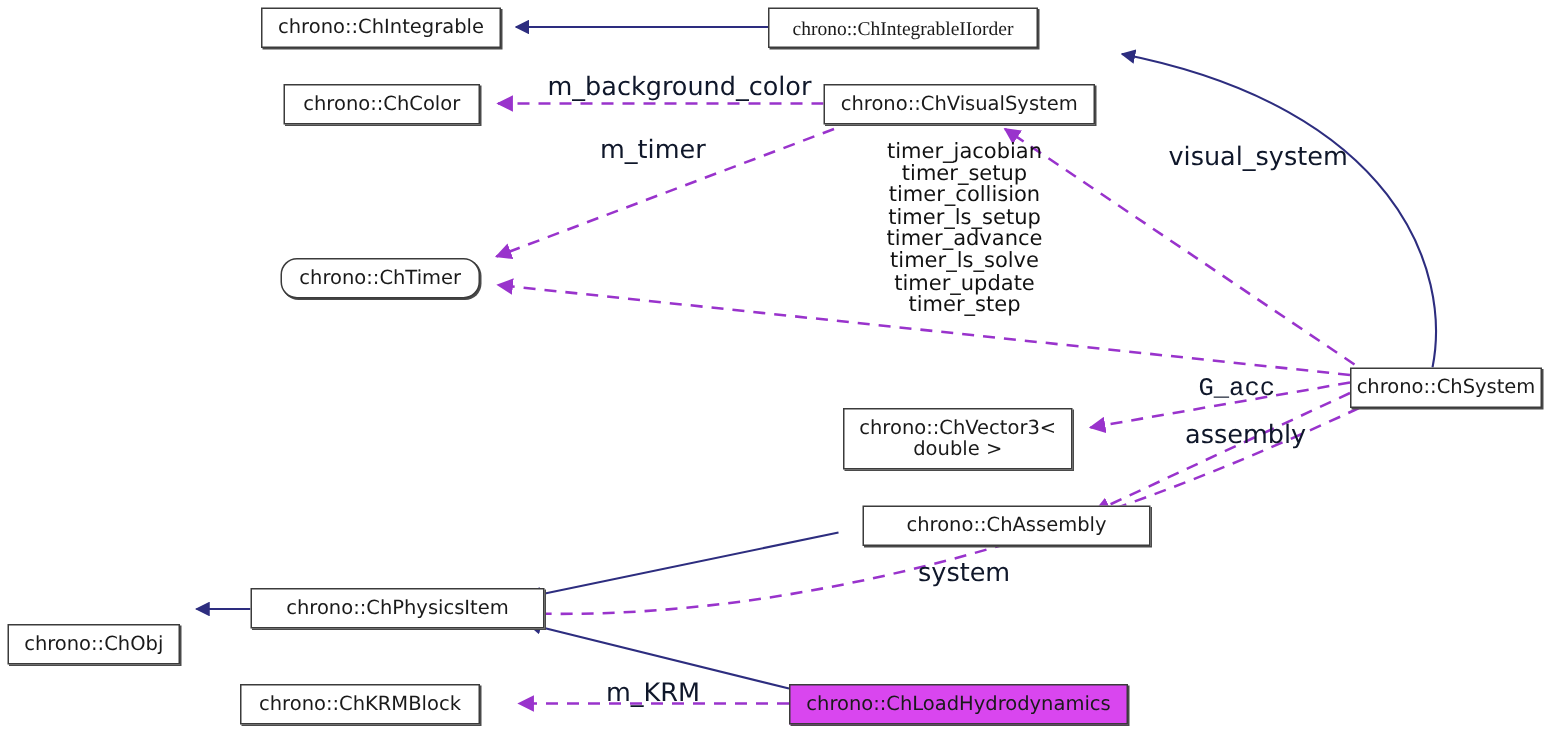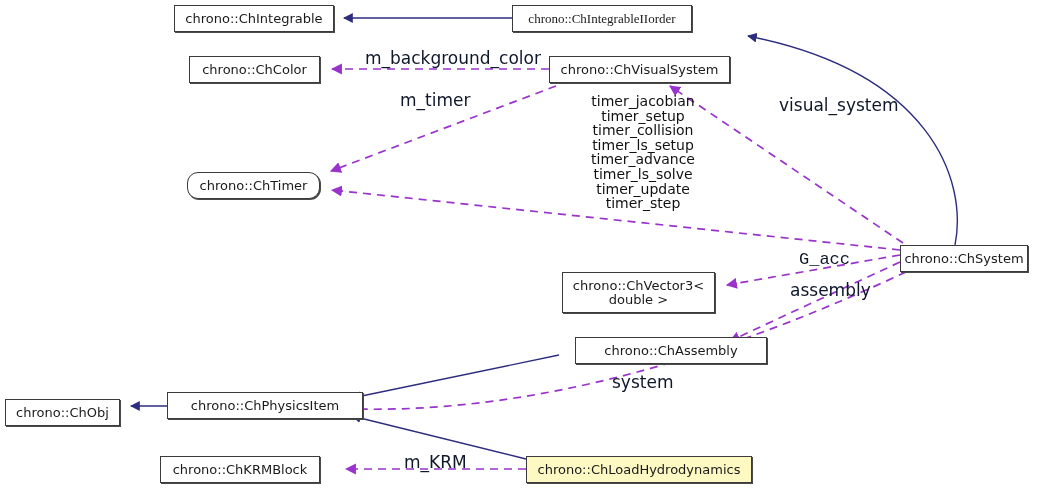--- a/index.html
+++ b/index.html
@@ -32,21 +32,21 @@
     font-size: 13px;
     line-height: 14px;
     display: flex;
     align-items: center;
     justify-content: center;
     text-align: center;
     white-space: pre;
     box-shadow: 1px 1px 0 0 #4a4a4a;
   }
   .node.highlight {
-    background: #fef9c3;
+    background: #d946ef;
   }
   .edge-label {
     position: absolute;
     font-size: 17px;
     line-height: 15px;
     color: #0f172a;
     white-space: pre;
     text-align: center;
     background: transparent;
   }
@@ -119,21 +119,21 @@
 
   <div class="node" style="left:187px; top:172px; width:133px; height:27px;border-radius:11px;">chrono::ChTimer</div>
 
   <div class="node" style="left:900px; top:245px; width:128px; height:27px;">chrono::ChSystem</div>
 
   <div class="node" style="left:562px; top:272px; width:153px; height:41px;">chrono::ChVector3&lt;
 double &gt;</div>
 
   <div class="node" style="left:559px; top:337px; width:192px; height:27px;margin-left:16px;">chrono::ChAssembly</div>
 
-  <div class="node" style="left:5px; top:399px; width:115px; height:27px;text-align:center;">chrono::ChObj</div>
+  <div class="node" style="left:5px; top:416px; width:115px; height:27px;text-align:center;">chrono::ChObj</div>
 
   <div class="node" style="left:167px; top:392px; width:196px; height:27px;">chrono::ChPhysicsItem</div>
 
   <div class="node" style="left:160px; top:456px; width:160px; height:27px;text-align:center;">chrono::ChKRMBlock</div>
 
   <div class="node highlight" style="left:526px; top:456px; width:226px; height:27px;">chrono::ChLoadHydrodynamics</div>
 
   <div class="edge-label" style="left:365px; top:51px; width:150px;">m_background_color</div>
 
   <div class="edge-label" style="left:400px; top:93px; width:70px;">m_timer</div>

